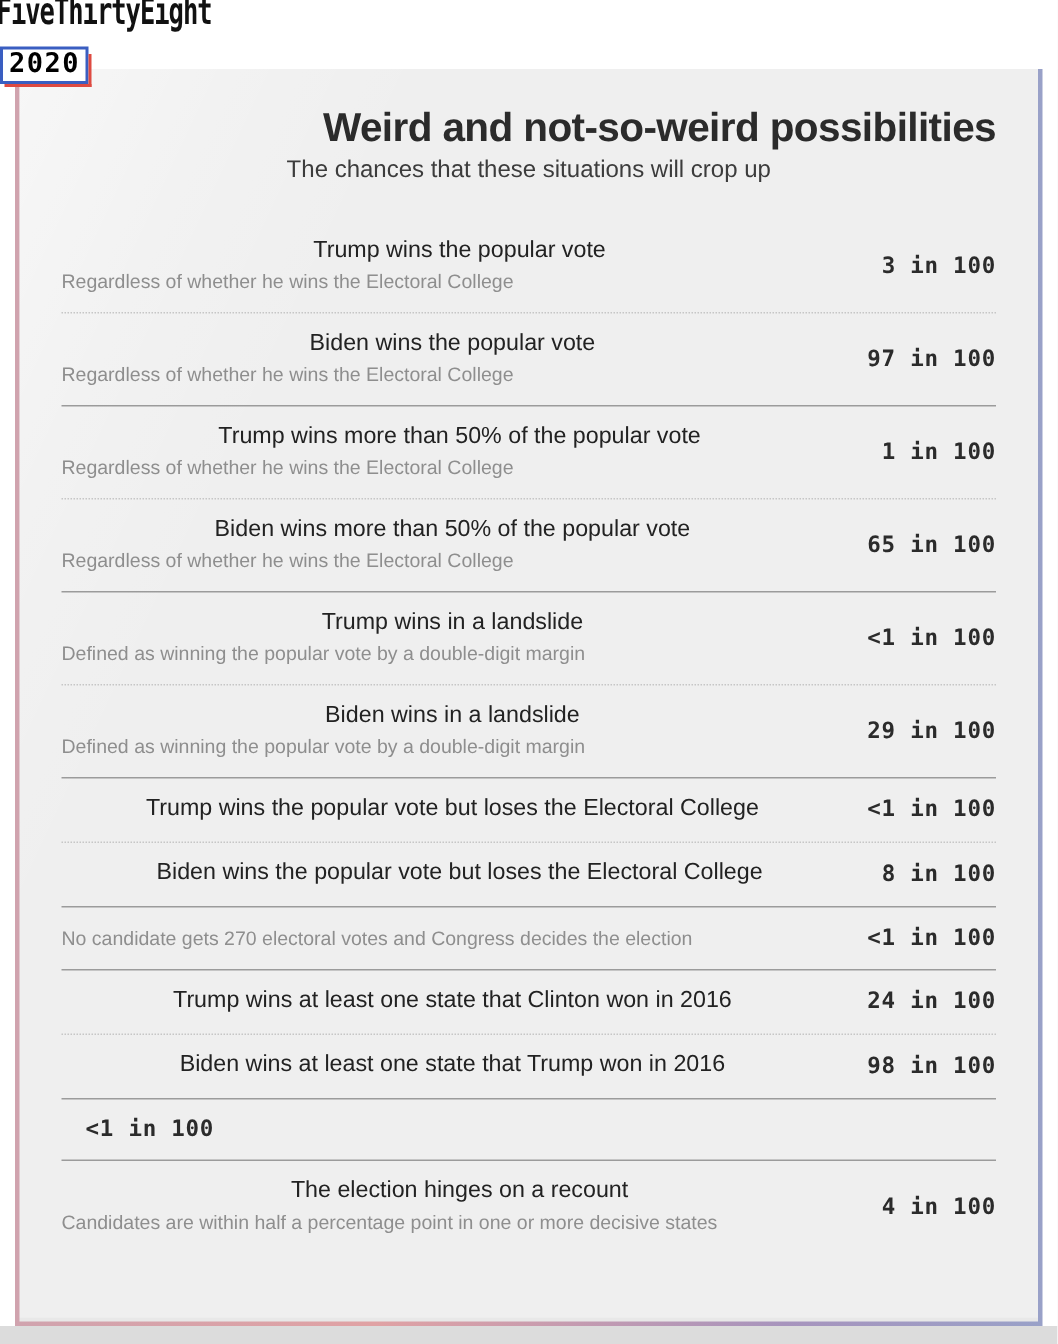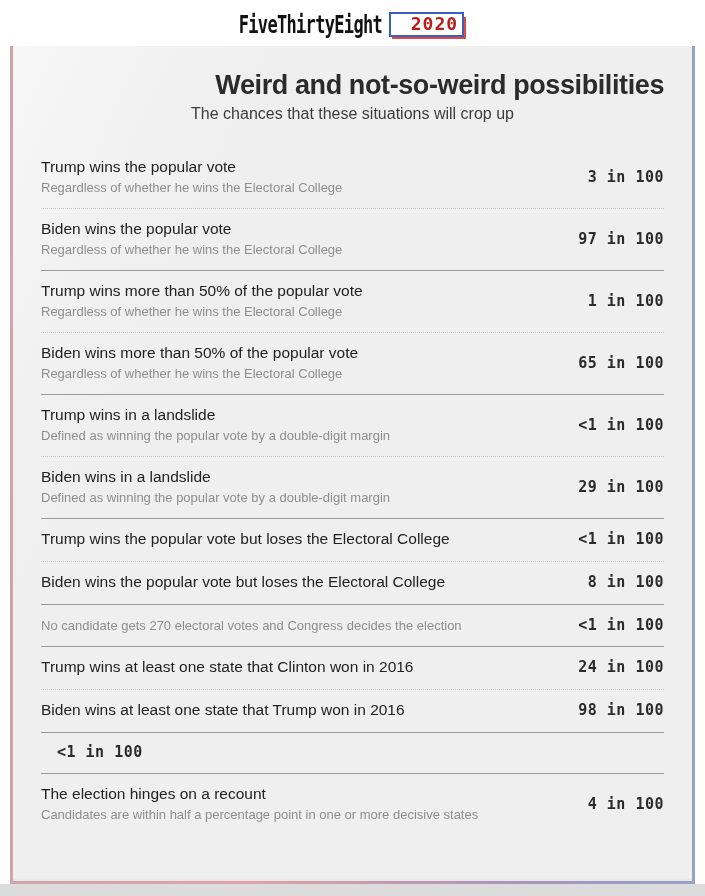--- a/index.html
+++ b/index.html
@@ -8,45 +8,46 @@
     background: #ffffff;
     font-family: "Liberation Sans", sans-serif;
     overflow: hidden;
   }
 
   
   .site-header {
     height: 46px;
     background: #ffffff;
     display: flex;
-    align-items: center;
+    align-items: flex-start;
     justify-content: center;
     gap: 9px;
     padding-top: 2px;
+    flex-direction: column;
   }
   .logo-text {
     font-family: "DejaVu Sans Mono", monospace;
     font-weight: bold;
     font-size: 25px;
     color: #111111;
     letter-spacing: -1px;
     transform: scaleX(0.68);
     transform-origin: center;
     margin: 0 -36px; 
     white-space: nowrap;
   }
   .year-badge {
     position: relative;
     font-family: "DejaVu Sans Mono", monospace;
     font-weight: bold;
     font-size: 18px;
-    color: #b91c1c;
+    color: #000000;
     border: 2px solid #3a5ec1;
     background: #ffffff;
-    padding: 0 4px 1px 20px;
+    padding: 0 4px 1px 4px;
     line-height: 20px;
     letter-spacing: 1px;
   }
   .year-badge::after {
     content: "";
     position: absolute;
     top: 3px; left: 1px; right: -4px; bottom: -4px;
     border-right: 2px solid #de4a41;
     border-bottom: 2px solid #de4a41;
     pointer-events: none;
@@ -94,20 +95,21 @@
     padding: 10px 0 12px 0;
   }
   .row.sep-dotted { border-bottom: 1px dotted #c6c6c6; }
   .row.sep-solid  { border-bottom: 1px solid  #9b9b9b; }
   .row.sep-none   { border-bottom: none; }
   .row-text { flex: 1 1 auto; min-width: 0; }
   .row-title {
     font-size: 15.5px;
     line-height: 20px;
     color: #222222;
+    text-align: center;
   }
   .row-subtitle {
     font-size: 13px;
     line-height: 17px;
     color: #8e8e8e;
     margin-top: 2px;
   }
   .row-value {
     flex: 0 0 auto;
     margin-left: 16px;

